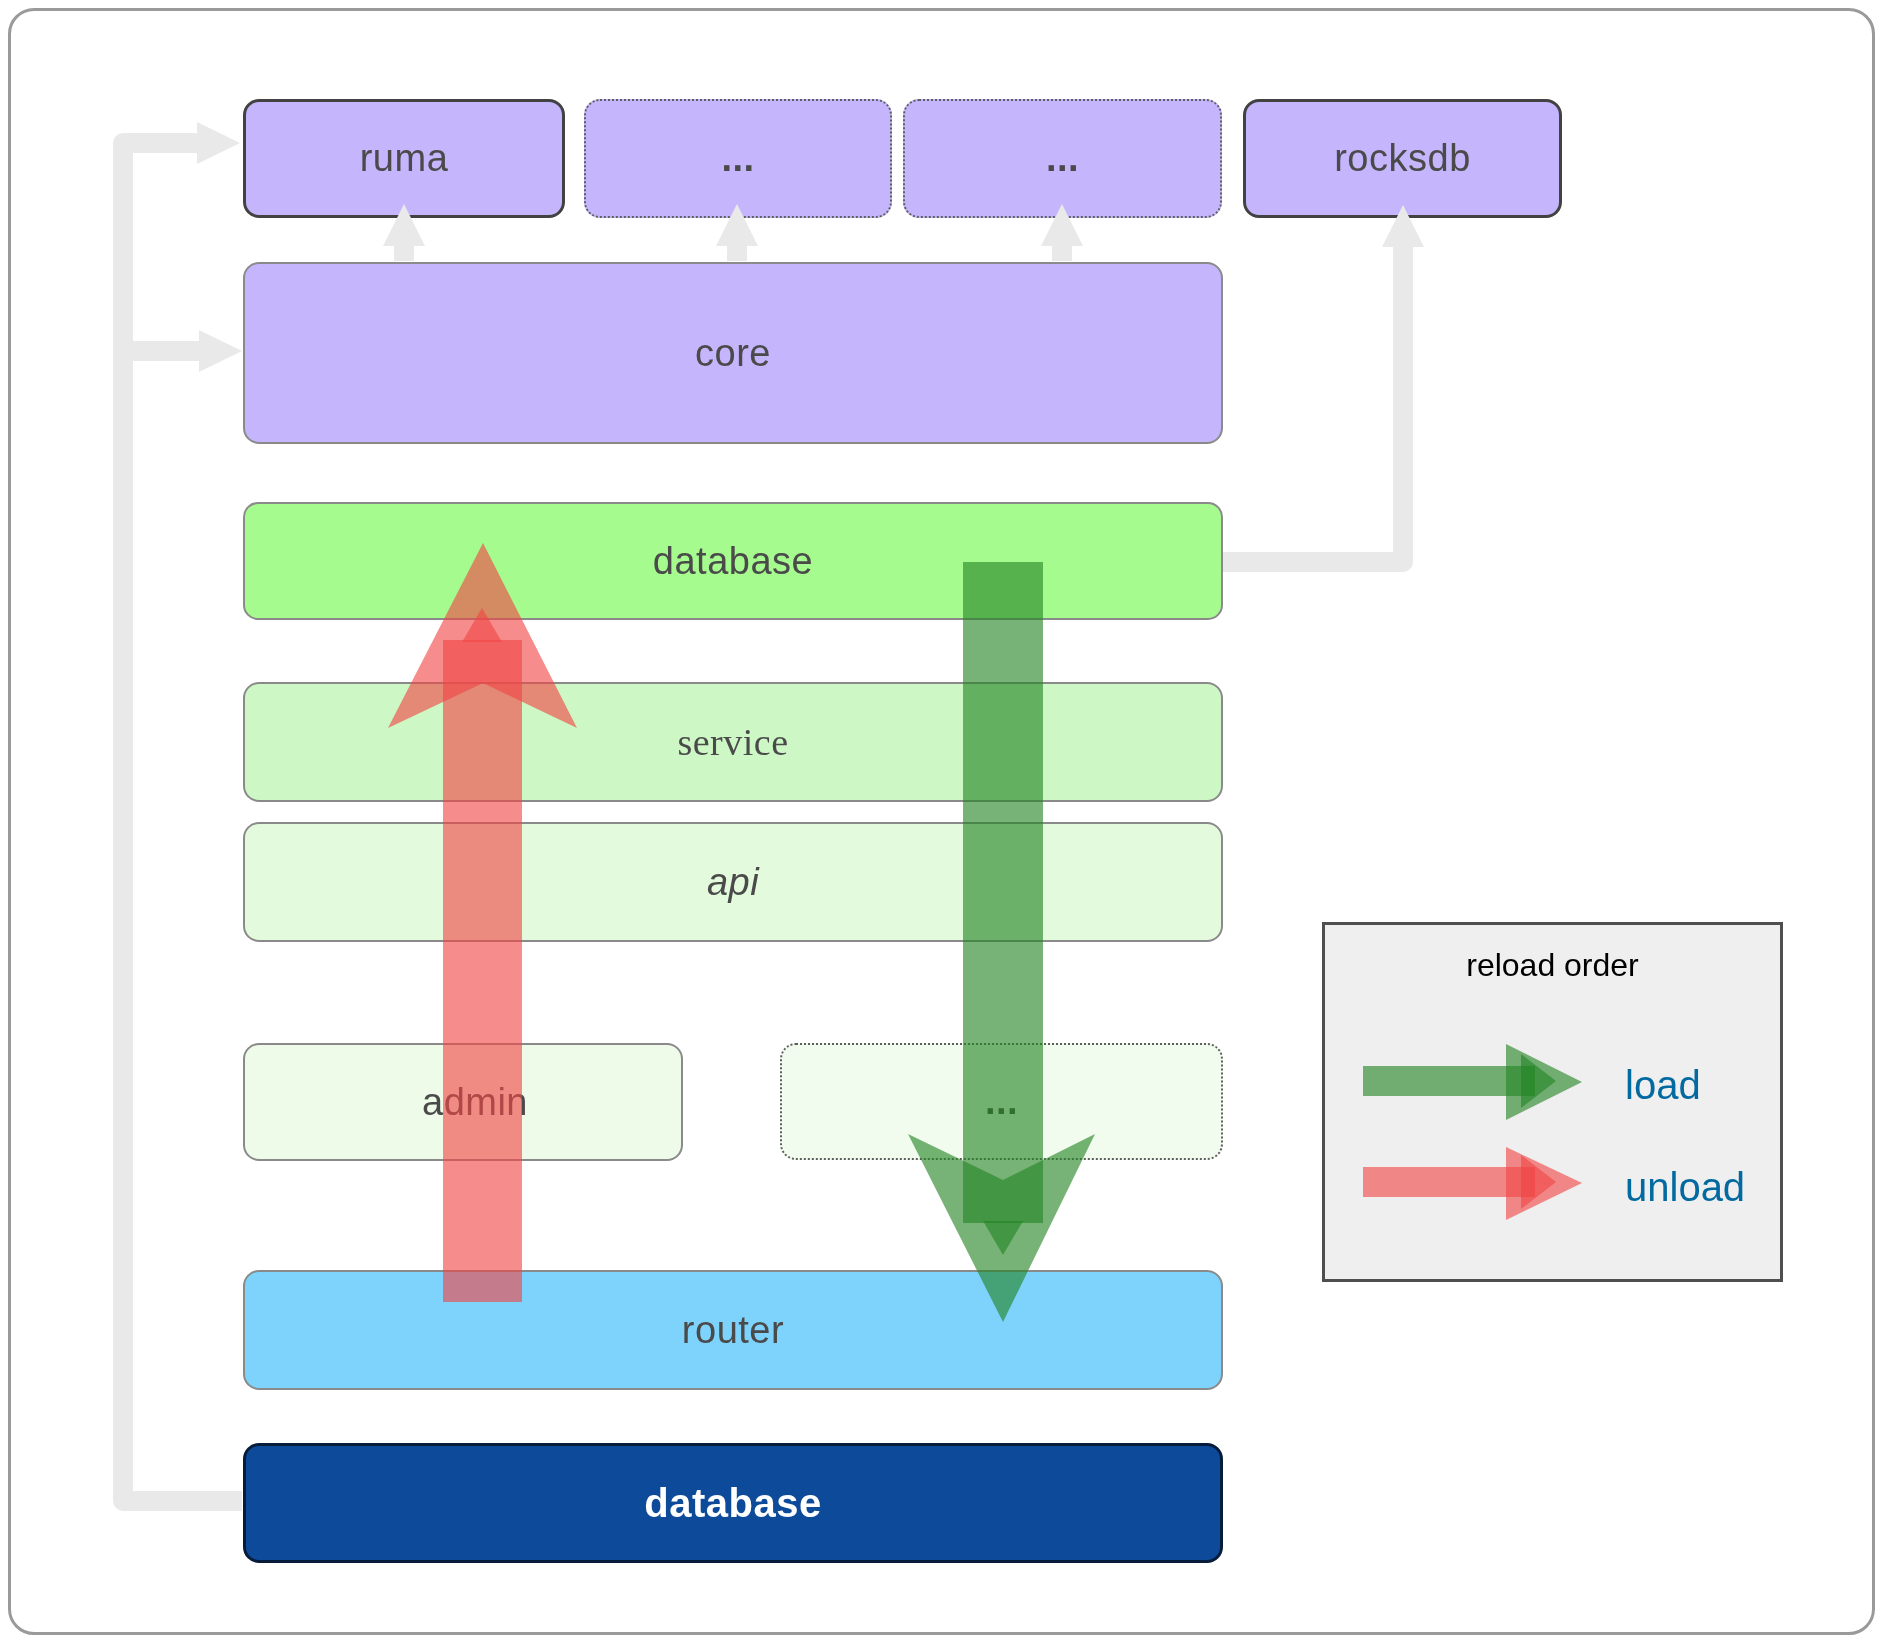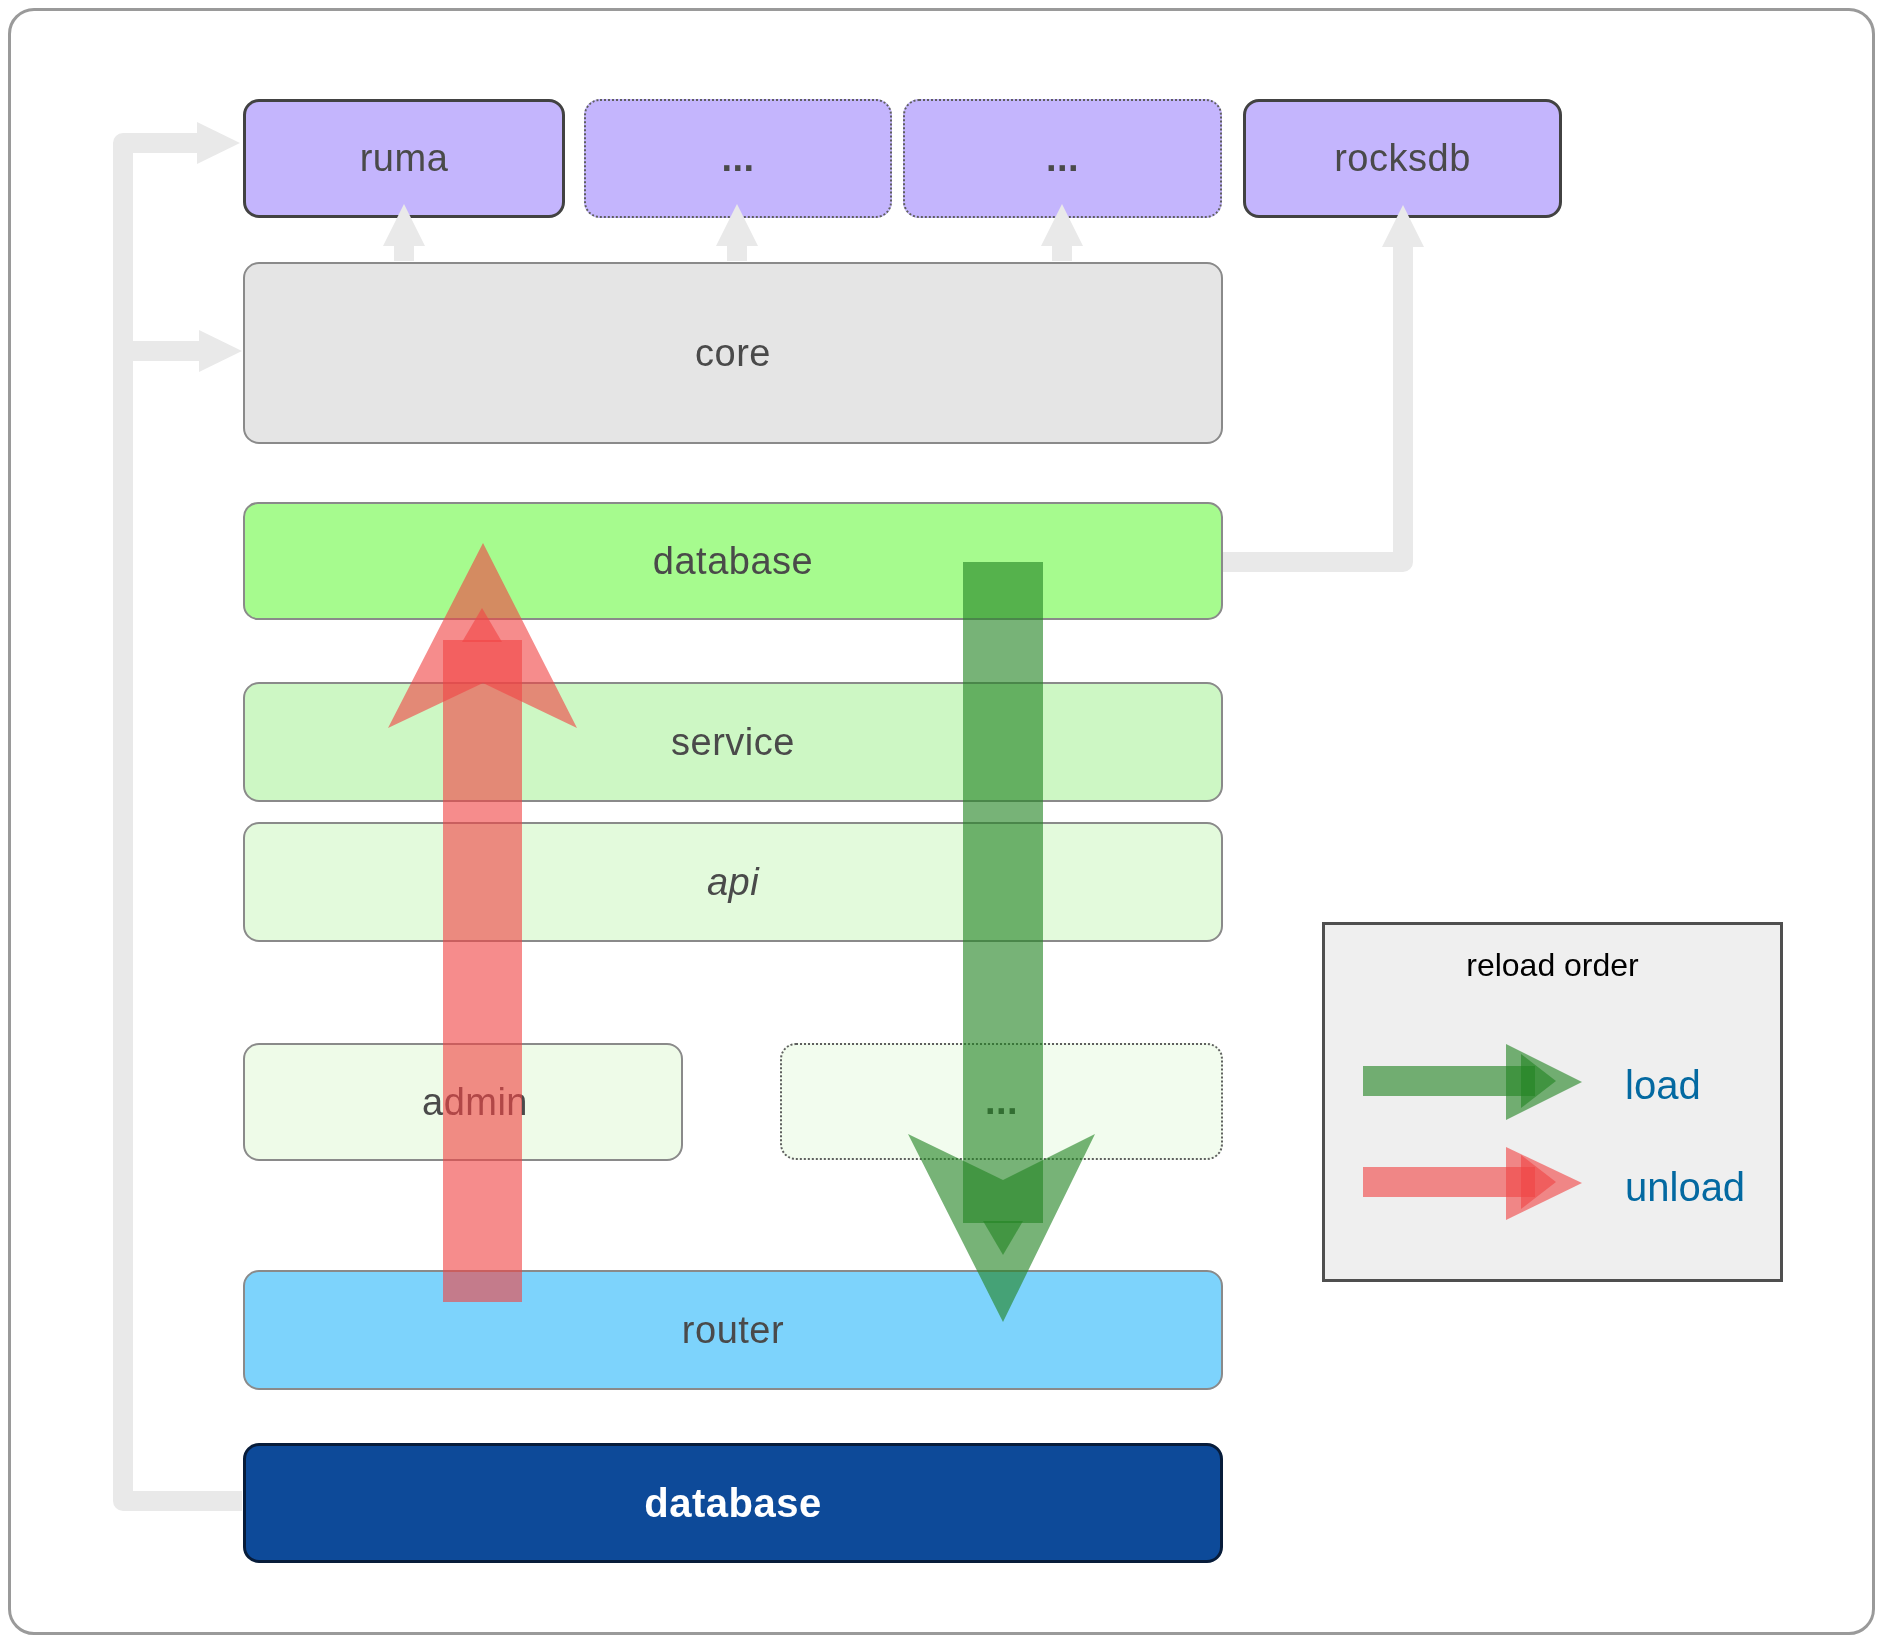--- a/index.html
+++ b/index.html
@@ -19,39 +19,39 @@
     position:absolute;
     display:flex;align-items:center;justify-content:center;
     border-radius:16px;
     font-size:38px;color:#4a4a4a;
     letter-spacing:0.5px;
   }
   .solid-dark{border:3px solid #424242;}
   .solid-gray{border:2px solid #8a8a8a;}
   .dotted{border:2px dotted #5f5f5f;}
   .peach{background:#c4b5fd;margin-top:16px;}
-  .blue{background:#e5e5e5;}
+  .blue{background:#c4b5fd;}
   .green1{background:#a6fb8e;}
   .green2{background:#cdf7c4;}
   .green3{background:#e3fadc;}
   .green4{background:#eefbe8;}
   .green5{background:#f2fcee;}
   .white{background:#7dd3fc;margin-top:48px;}
   .navy{background:#0d4a99;border:3px solid #071c3a;color:#ffffff;font-size:40px;font-weight:600;}
   .dots{font-weight:bold;}
 
   
   #ruma    {left:243px;top:83px;width:322px;height:119px;}
   #dots1   {left:584px;top:83px;width:308px;height:119px;}
   #dots2   {left:903px;top:83px;width:319px;height:119px;}
   #rocksdb {left:1243px;top:83px;width:319px;height:119px;}
   
   #core     {left:243px;top:262px;width:980px;height:182px;}
   #database {left:243px;top:502px;width:980px;height:118px;border-radius:15px;}
-  #service  {left:243px;top:682px;width:980px;height:120px;}
+  #service  {left:243px;top:682px;width:980px;height:120px;font-family:Liberation Serif, serif;}
   #api      {left:243px;top:822px;width:980px;height:120px;font-style:italic;}
   #admin    {left:243px;top:1043px;width:440px;height:118px;padding-left:24px;}
   #dots3    {left:780px;top:1043px;width:443px;height:117px;}
   #router   {left:243px;top:1222px;width:980px;height:120px;}
   #conduwuit{left:243px;top:1443px;width:980px;height:120px;}
 
   #overlay{position:absolute;left:0;top:0;width:1883px;height:1643px;pointer-events:none;}
 
   
   .legend{

